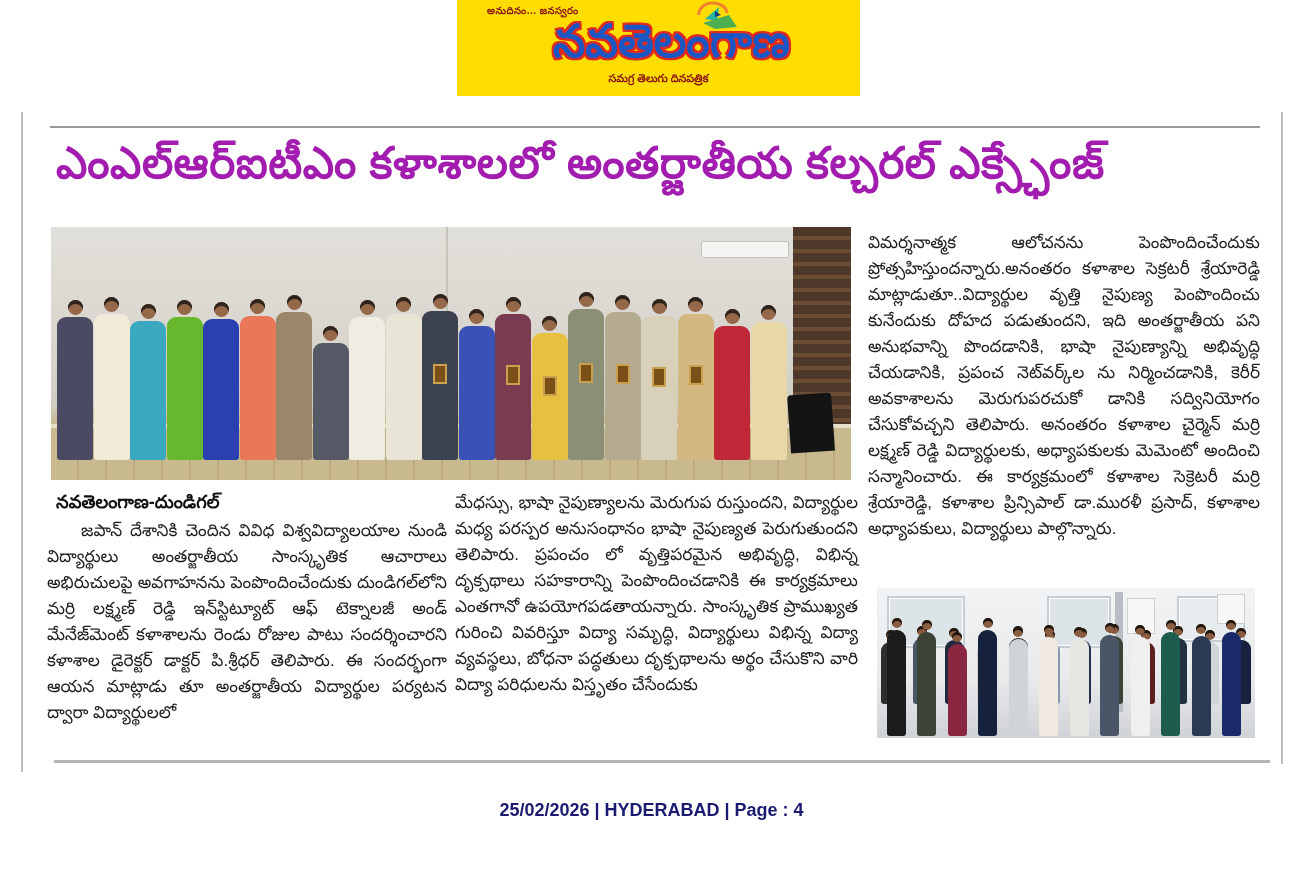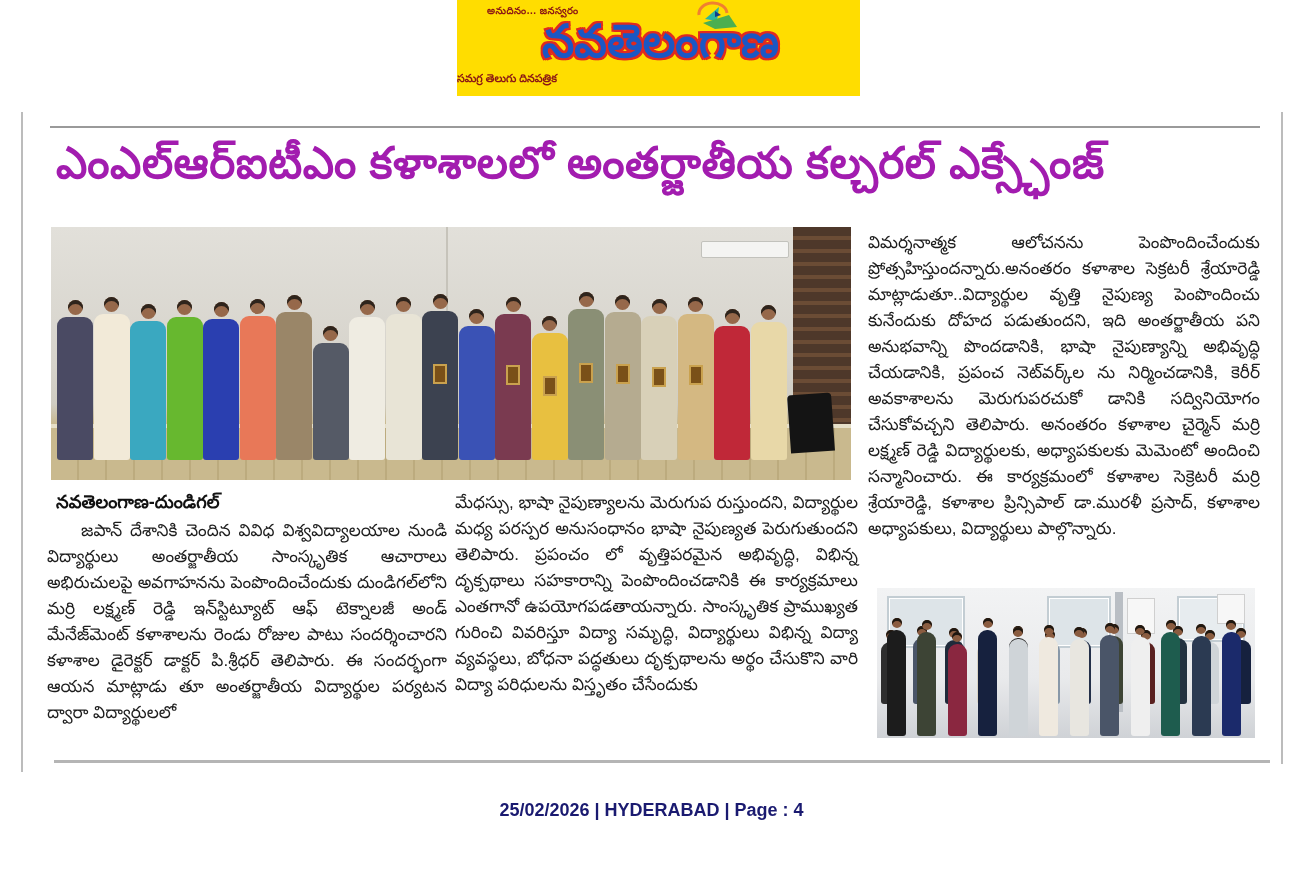--- a/index.html
+++ b/index.html
@@ -3,24 +3,24 @@
 <meta charset="utf-8">
 <style>
   html,body{margin:0;padding:0;background:#ffffff;}
   body{width:1291px;height:877px;position:relative;overflow:hidden;
        font-family:"Liberation Sans","DejaVu Sans",sans-serif;}
   .abs{position:absolute;}
 
   
   .masthead{left:457px;top:0;width:403px;height:96px;background:#ffdd00;}
   .mast-tagline{left:30px;top:5px;font-size:10px;font-weight:bold;color:#8a1515;letter-spacing:.5px;}
-  .mast-title{left:2px;top:14px;width:100%;text-align:center;font-size:46px;font-weight:bold;
+  .mast-title{left:13px;top:14px;width:100%;text-align:center;font-size:46px;font-weight:bold;
       color:#1b57c4;white-space:nowrap;
       text-shadow:-2px -2px 0 #e02a20,2px -2px 0 #e02a20,-2px 2px 0 #e02a20,2px 2px 0 #e02a20,0 2px 0 #e02a20,0 -2px 0 #e02a20;}
-  .mast-sub{left:0;top:72px;width:100%;text-align:left;font-size:11px;font-weight:bold;color:#8a1515;}
+  .mast-sub{left:0;top:72px;width:100%;text-align:center;font-size:11px;font-weight:bold;color:#8a1515;}
   .bird{left:228px;top:1px;width:56px;height:36px;}
 
   
   .rule-left {left:21px;top:112px;width:2px;height:660px;background:#bcbcbc;}
   .rule-right{left:1281px;top:112px;width:2px;height:652px;background:#bcbcbc;}
   .rule-top  {left:50px;top:126px;width:1210px;height:2px;background:#9a9a9a;}
   .rule-bottom{left:54px;top:760px;width:1216px;height:3px;background:#b5b5b5;}
 
   
   .headline{left:56px;top:138px;width:1205px;font-size:44px;font-weight:bold;color:#a21caf;

